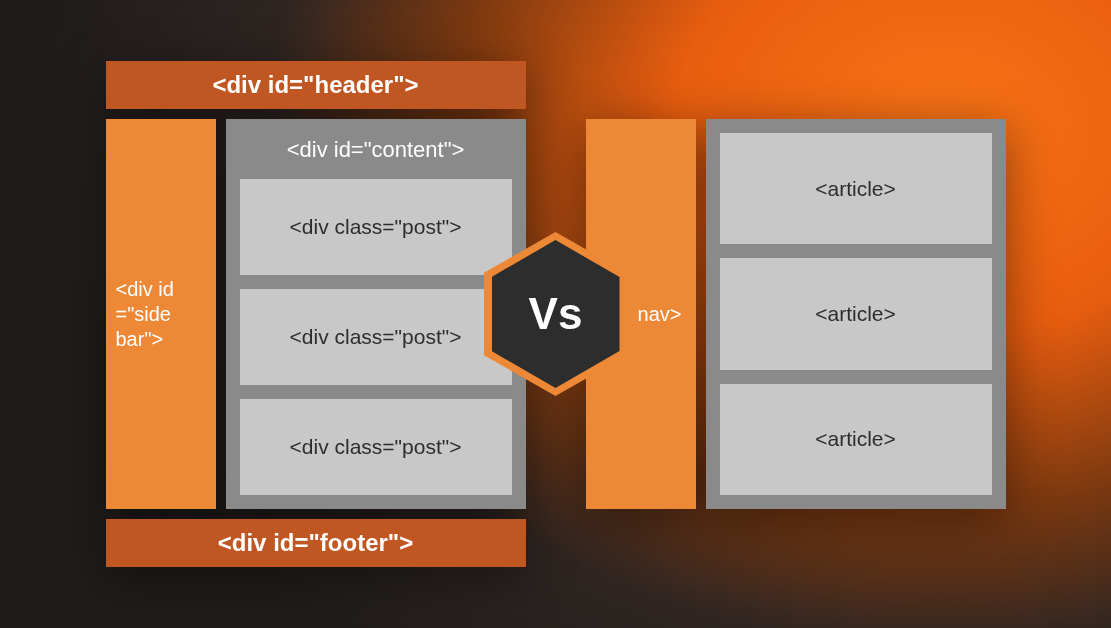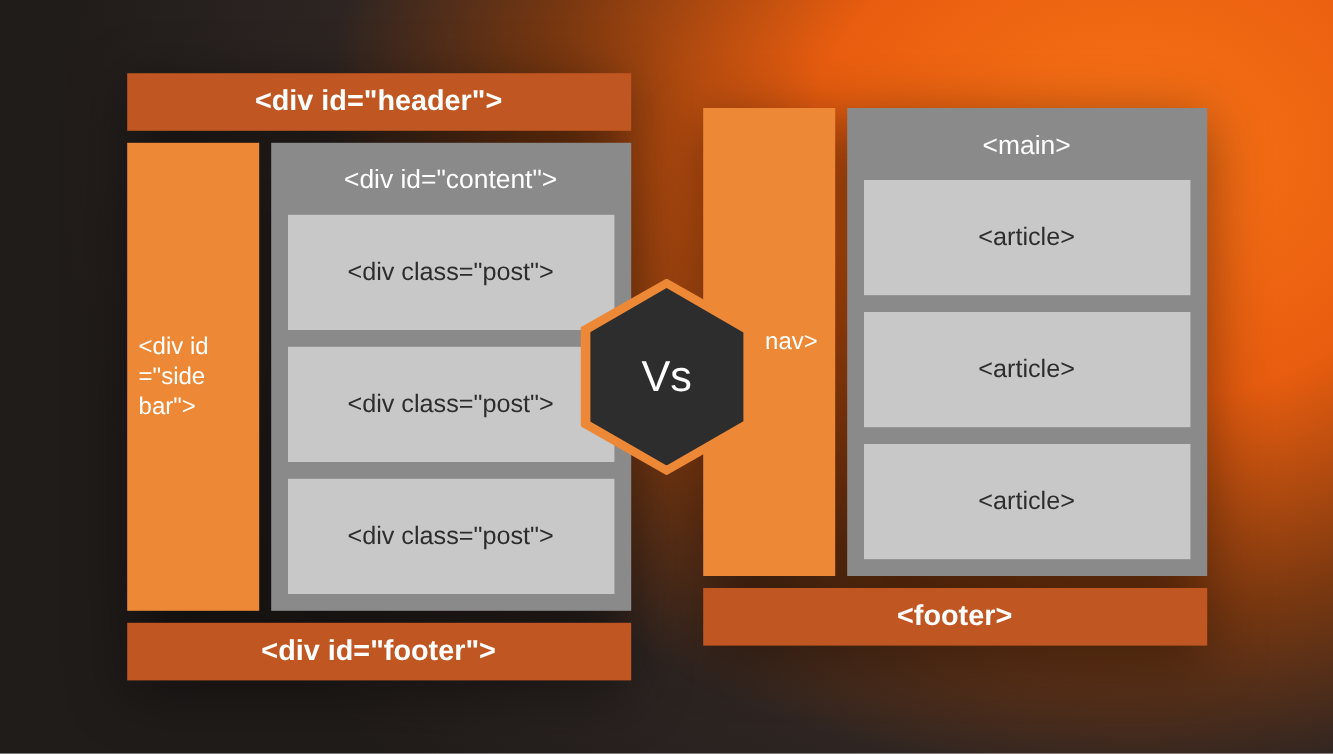--- a/index.html
+++ b/index.html
@@ -96,22 +96,22 @@
     clip-path: polygon(50% 0%, 100% 25%, 100% 75%, 50% 100%, 0% 75%, 0% 25%);
     z-index: -1;
   }
   .hex-wrap-outer {
     position: relative;
     width: 136px;
     height: 156px;
   }
   .vs-text {
     color: #fff;
-    font-size: 36px;
-    font-weight: 400;
+    font-size: 44px;
+    font-weight: 700;
   }
 </style>
 </head>
 <body>
 
 <div class="panel">
   <div class="bar">&lt;div id="header"&gt;</div>
   <div class="mid">
     <div class="side">
       <span style="white-space: pre-wrap;">&lt;div id ="side bar"&gt;</span>
@@ -125,27 +125,25 @@
   </div>
   <div class="bar">&lt;div id="footer"&gt;</div>
 </div>
 
 <div class="panel">
   <div class="mid">
     <div class="side right">
       <span>nav&gt;</span>
     </div>
     <div class="content">
-      <div class="content-title">&lt;main&gt;</div>
       <div class="post">&lt;article&gt;</div>
       <div class="post">&lt;article&gt;</div>
       <div class="post">&lt;article&gt;</div>
     </div>
   </div>
-  <div class="bar">&lt;footer&gt;</div>
 </div>
 
 <div class="hex-wrap">
   <div class="hex-wrap-outer">
     <div class="hex-border"></div>
     <div class="hexagon" style="position:absolute; left:4px; top:4px;">
       <span class="vs-text">Vs</span>
     </div>
   </div>
 </div>

